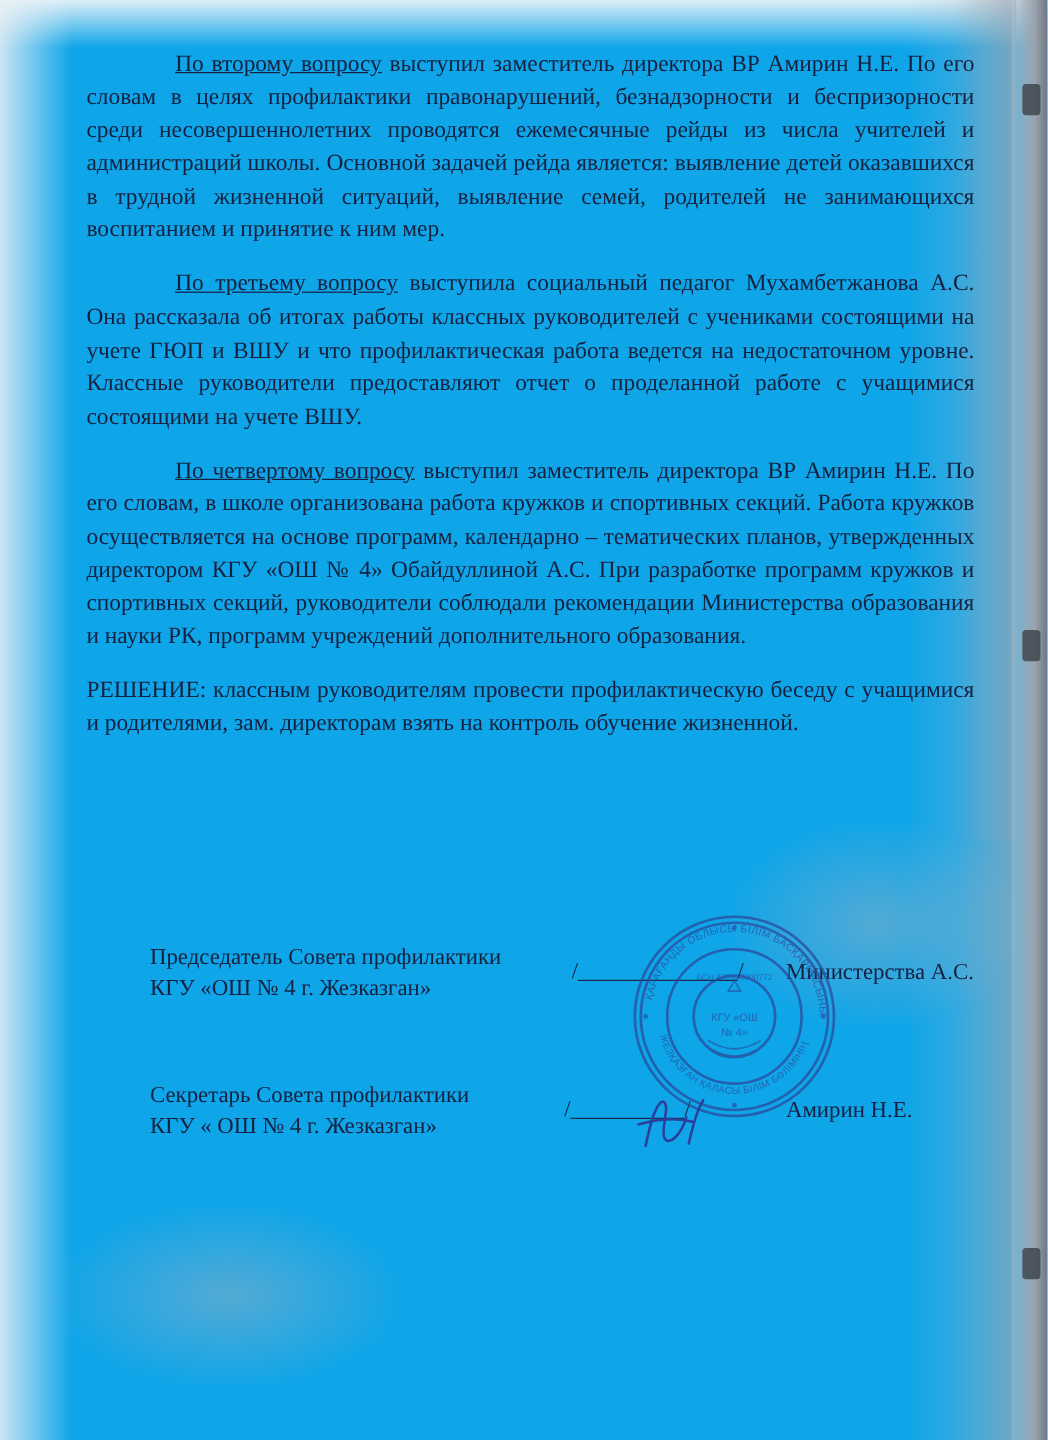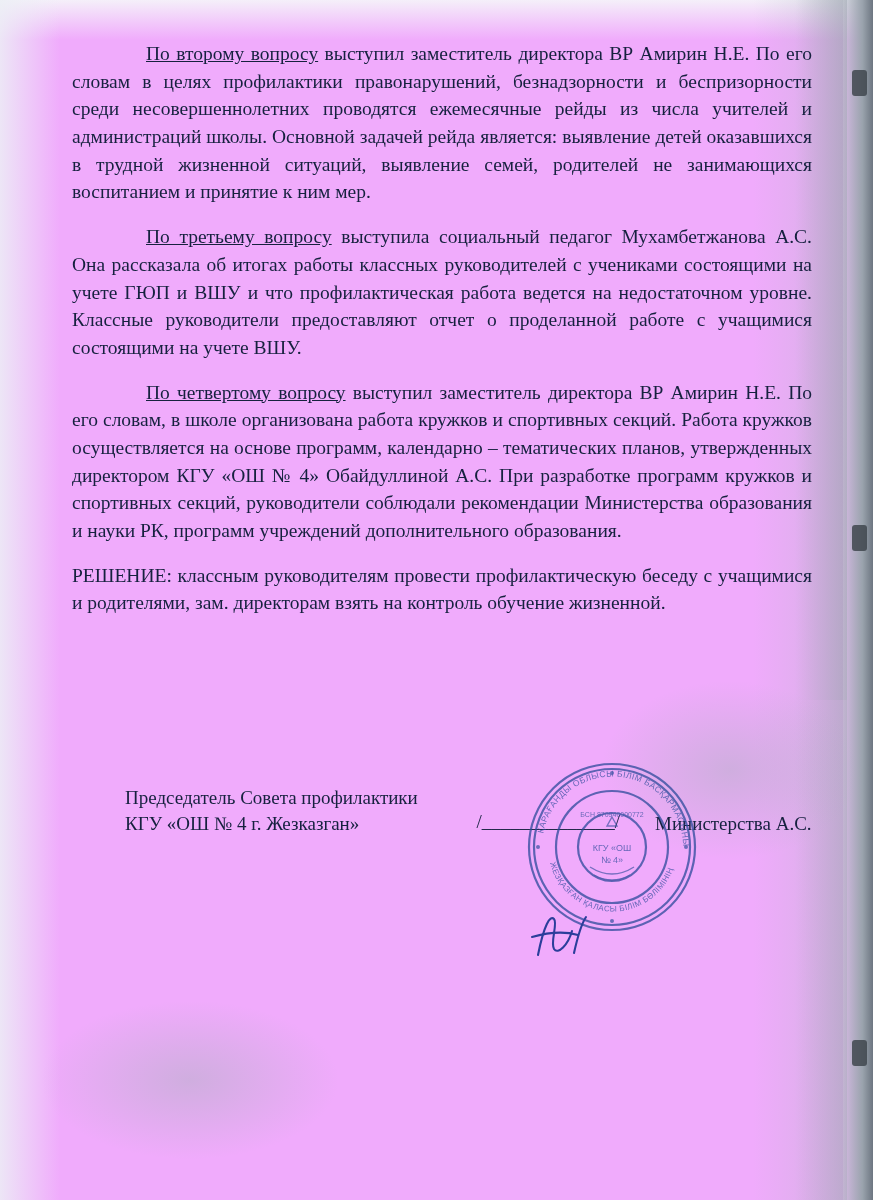--- a/index.html
+++ b/index.html
@@ -5,21 +5,21 @@
   html, body {
     margin: 0;
     padding: 0;
     background: #ffffff;
   }
   .page {
     position: relative;
     width: 873px;
     height: 1200px;
     margin: 0 auto;
-    background: #f0abfc;
+    background: #0ea5e9;
     overflow: hidden;
     font-family: "Liberation Serif", serif;
     color: #16213f;
   }
 
   
   .scan-tint {
     position: absolute;
     inset: 0;
     background:
@@ -86,21 +86,21 @@
     position: absolute;
     left: 125px;
     width: 720px;
     font-size: 19px;
     line-height: 1.38;
   }
   .sign-1 { top: 785px; }
   .sign-2 { top: 900px; }
   .sign-row {
     display: flex;
-    align-items: flex-end;
+    align-items: center;
     justify-content: space-between;
   }
   .sign-role { white-space: pre-line; }
   .sign-line {
     flex: 0 0 auto;
     margin: 0 0 2px 0;
     width: 120px;
     text-align: center;
     font-size: 19px;
     letter-spacing: 0;
@@ -171,20 +171,28 @@
 
   <div class="sign-block sign-1">
     <div class="sign-row">
       <div class="sign-role">Председатель  Совета профилактики
 КГУ «ОШ № 4 г. Жезказган»</div>
       <div class="sign-line">/______________/</div>
       <div class="sign-name">Министерства А.С.</div>
     </div>
   </div>
 
+  <div class="sign-block sign-2">
+    <div class="sign-row">
+      <div class="sign-role">Секретарь Совета профилактики
+КГУ « ОШ № 4  г. Жезказган»</div>
+      <div class="sign-line">/__________/</div>
+      <div class="sign-name">Амирин Н.Е.</div>
+    </div>
+  </div>
 
   <div class="stamp">
     <svg viewBox="0 0 185 185" width="185" height="185" aria-hidden="true">
       <defs>
         <path id="arcTop" d="M 22,92 A 70,70 0 0 1 163,92"></path>
         <path id="arcBottom" d="M 28,92 A 64,64 0 0 0 157,92"></path>
       </defs>
       <g fill="none" stroke="#2b4a9b" stroke-width="2.2" opacity="0.9">
         <circle cx="92" cy="92" r="83"></circle>
         <circle cx="92" cy="92" r="78"></circle>

